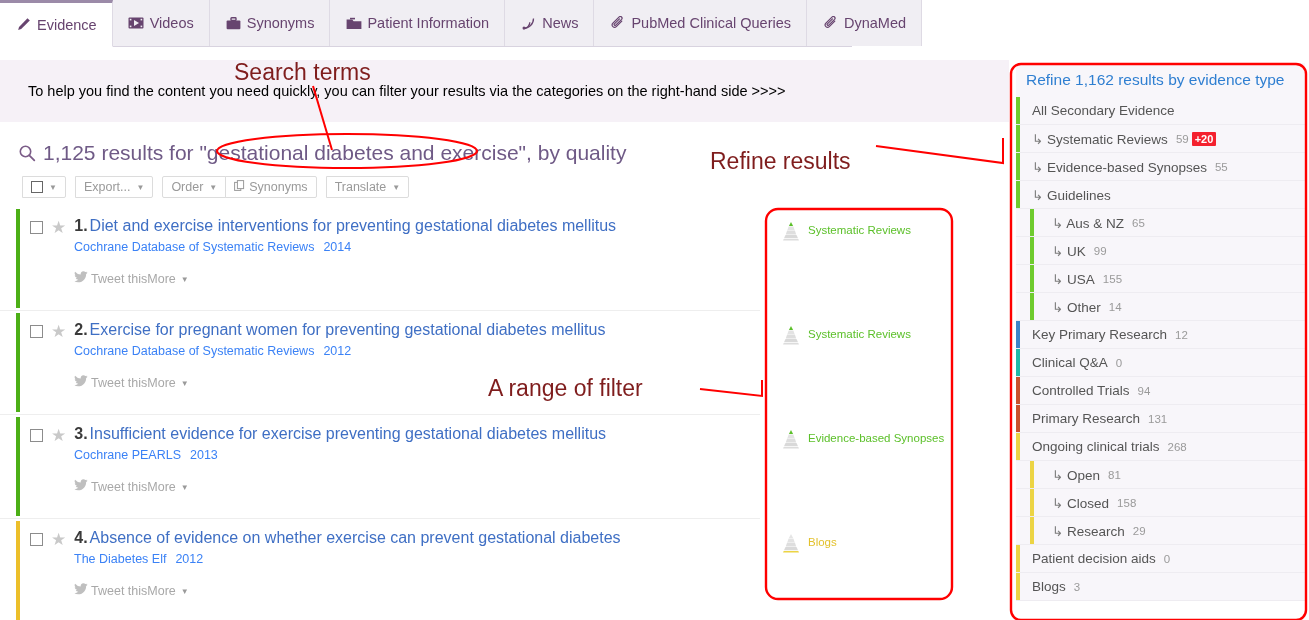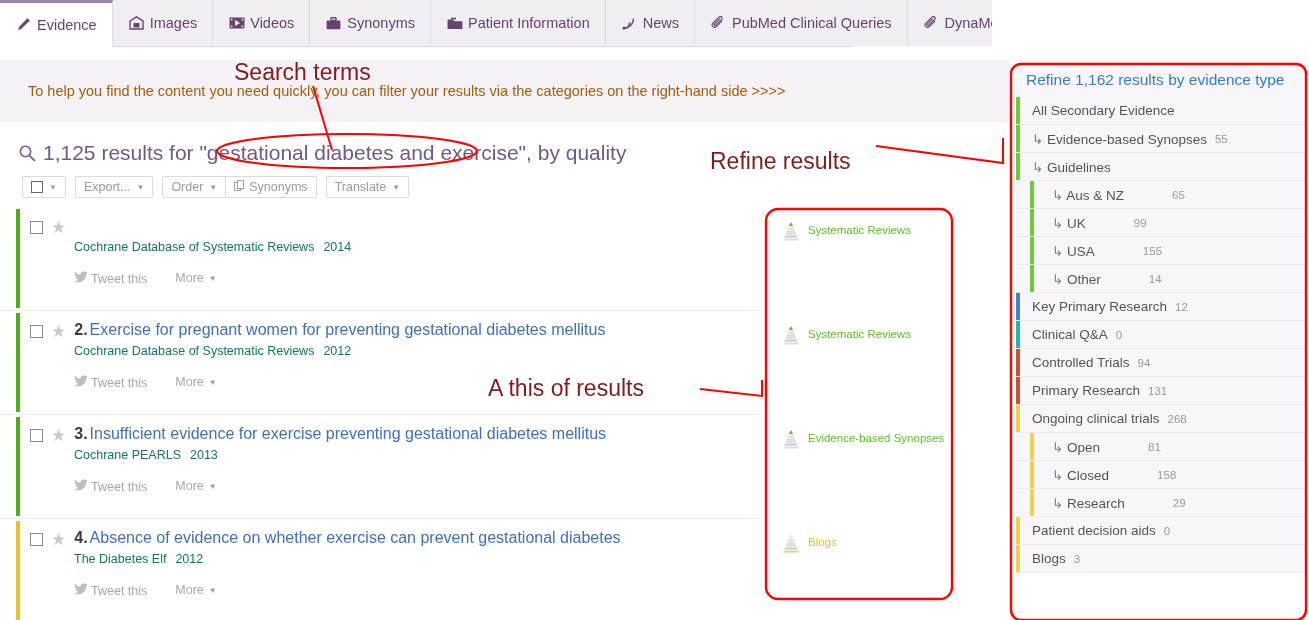--- a/index.html
+++ b/index.html
@@ -49,21 +49,21 @@
 
   
   .helpbanner {
     position: absolute; left: 0; top: 60px; width: 1009px; height: 62px;
     background: #f6f1f7;
     display: flex; align-items: center;
   }
   .helpbanner .htext {
     padding-left: 28px;
     font-size: 14.5px;
-    color: #a16207;
+    color: #000000;
   }
 
   
   .resultshdr {
     position: absolute; left: 0; top: 133px; width: 1009px; height: 40px;
     display: flex; align-items: center; padding-left: 18px;
   }
   .srch-ico { color: #7b5c88; margin-right: 7px; display:flex; }
   .resultshdr .rtext {
     font-size: 21px; color: #6f5a86; font-weight: 400;
@@ -106,26 +106,26 @@
   .rhead { display: flex; align-items: flex-start; gap: 8px; }
   .rcheck {
     width: 13px; height: 13px; border: 1.5px solid #8c8c8c; background: #fff;
     margin-top: 4px; flex: 0 0 13px; cursor: pointer;
   }
   .rstar { color: #c9c9c9; font-size: 17px; line-height: 1; margin-top: 2px; cursor: pointer; }
   .rnum { color: #3a3a3a; font-size: 16px; font-weight: 700; margin-right: 2px; }
   .rtitle { color: #3f6fc4; font-size: 16px; text-decoration: none; cursor: pointer; }
   .rmeta {
     margin-left: 44px; margin-top: 4px;
-    font-size: 12.5px; color: #0f766e;
+    font-size: 12.5px; color: #3b82f6;
   }
   .rmeta .ryear { margin-left: 9px; }
   .ractions {
     margin-left: 44px; margin-top: 17px;
-    display: flex; align-items: flex-start; gap: 28px;
+    display: flex; align-items: flex-end; 
     font-size: 12.5px; color: #a8a8a8;
   }
   .ractions .act { display: inline-flex; align-items: center; gap: 3px; cursor: pointer; }
 
   
   .pyrcol { position: absolute; left: 780px; top: 207px; width: 200px; }
   .pyrrow {
     height: 104px; display: flex; align-items: flex-start; gap: 6px;
     padding-top: 14px;
   }
@@ -145,21 +145,21 @@
   .frow {
     position: relative;
     display: flex; align-items: center;
     height: 28px;
     border-bottom: 1px solid #eeecf1;
     cursor: pointer;
   }
   .frow .fbar {
     position: absolute; left: 0px; top: 0px; bottom: 0px; width: 4px;
   }
-  .frow.indent { padding-left: 20px; gap: 40px; }
+  .frow.indent { padding-left: 20px; }
   .frow.indent .fbar { left: 14px; }
   .flabel { font-size: 13.5px; color: #555; padding-left: 16px; white-space: nowrap; }
   .frow.indent .flabel { padding-left: 16px; }
   .fcount {
     font-size: 11.5px; color: #9a9a9a; margin-left: 8px;
   }
   .fbadge {
     font-size: 11px; color: #ffffff; background: #f4212e;
     padding: 1px 3px; margin-left: 3px; font-weight: 700;
     border-radius: 1px;
@@ -180,29 +180,20 @@
 <div id="page">
 
   <div class="tabbar" id="tabbar">
       <div class="tab active">
         <span class="ticon">
           <svg width="15" height="15" viewBox="0 0 15 15">
             <path d="M11.5 1.2 L13.8 3.5 L5.2 12.1 L2.2 13 L3 10 Z" fill="#67446f"></path>
           </svg>
         </span>
         <span>Evidence</span>
-      </div>
-      <div class="tab">
-        <span class="ticon">
-          <svg width="15" height="14" viewBox="0 0 15 14">
-            <path d="M1 5 L7.5 0.8 L14 5 L14 13 L1 13 Z" fill="none" stroke="#67446f" stroke-width="1.4"></path>
-            <rect x="4.5" y="7" width="6" height="4.5" fill="#67446f"></rect>
-          </svg>
-        </span>
-        <span>Images</span>
       </div>
       <div class="tab">
         <span class="ticon">
           <svg width="16" height="12" viewBox="0 0 16 12">
             <rect x="0.5" y="0.5" width="15" height="11" rx="1" fill="#67446f"></rect>
             <polygon points="6,3 11,6 6,9" fill="#f0eef3"></polygon>
             <rect x="1.8" y="1.8" width="1.6" height="1.6" fill="#f0eef3"></rect>
             <rect x="1.8" y="8.6" width="1.6" height="1.6" fill="#f0eef3"></rect>
             <rect x="12.6" y="1.8" width="1.6" height="1.6" fill="#f0eef3"></rect>
             <rect x="12.6" y="8.6" width="1.6" height="1.6" fill="#f0eef3"></rect>
@@ -306,20 +297,21 @@
       </div>
     </div>
   </div>
 
   <div class="results" id="results-list">
       <div class="result">
         <div class="bar"></div>
         <div class="rhead">
           <div class="rcheck"></div>
           <div class="rstar">★</div>
+          <div><span class="rnum">1.</span><span class="rtitle">Diet and exercise interventions for preventing gestational diabetes mellitus</span></div>
         </div>
         <div class="rmeta"><span>Cochrane Database of Systematic Reviews</span><span class="ryear">2014</span></div>
         <div class="ractions">
           <span class="act">
             <span><svg width="14" height="12" viewBox="0 0 14 12">
                 <path d="M13.6 1.5 a5.5 5.5 0 0 1 -1.6 0.45 a2.8 2.8 0 0 0 1.22 -1.55 a5.5 5.5 0 0 1 -1.76 0.68 a2.76 2.76 0 0 0 -4.7 2.52 A7.85 7.85 0 0 1 1.1 0.7 a2.76 2.76 0 0 0 0.85 3.69 a2.73 2.73 0 0 1 -1.25 -0.35 v0.03 a2.76 2.76 0 0 0 2.21 2.71 a2.77 2.77 0 0 1 -1.25 0.05 a2.77 2.77 0 0 0 2.58 1.92 A5.55 5.55 0 0 1 0 10.1 a7.82 7.82 0 0 0 4.24 1.24 c5.09 0 7.87 -4.21 7.87 -7.87 v -0.36 A5.6 5.6 0 0 0 13.6 1.5 z" fill="#bfbfbf"></path>
               </svg></span>
             <span>Tweet this</span>
           </span>
           <span class="act">
@@ -438,20 +430,26 @@
 
   <div class="refine">
     <div class="refine-title">Refine 1,162 results by evidence type</div>
     <div id="refine-list">
         <div class="frow">
           <span class="fbar" style="background:#6fcb2e"></span>
           <span class="flabel"><span>All Secondary Evidence</span></span>
         </div>
         <div class="frow">
           <span class="fbar" style="background:#6fcb2e"></span>
+          <span class="flabel"><span class="arrowg">↳</span> <span>Systematic Reviews</span></span>
+          <span class="fcount">59</span>
+          <span class="fbadge">+20</span>
+        </div>
+        <div class="frow">
+          <span class="fbar" style="background:#6fcb2e"></span>
           <span class="flabel"><span class="arrowg">↳</span> <span>Evidence-based Synopses</span></span>
           <span class="fcount">55</span>
         </div>
         <div class="frow">
           <span class="fbar" style="background:#6fcb2e"></span>
           <span class="flabel"><span class="arrowg">↳</span> <span>Guidelines</span></span>
         </div>
         <div class="frow indent">
           <span class="fbar" style="background:#6fcb2e"></span>
           <span class="flabel"><span class="arrowg">↳</span> <span>Aus &amp; NZ</span></span>
@@ -534,15 +532,15 @@
 
     <rect x="1011" y="64" width="295" height="556" rx="10" ry="10" fill="none" stroke="#ff0000" stroke-width="2.4"></rect>
 
     <polyline points="700,389 762,396 762,380" fill="none" stroke="#ff0000" stroke-width="2"></polyline>
 
     <rect x="766" y="209" width="186" height="390" rx="12" ry="12" fill="none" stroke="#ff0000" stroke-width="2.4"></rect>
   </svg>
 
   <div class="anno" style="left:234px; top:59px; font-size:23px;">Search terms</div>
   <div class="anno" style="left:710px; top:148px; font-size:23px;">Refine results</div>
-  <div class="anno" style="left:488px; top:375px; font-size:23px;">A this of results</div>
+  <div class="anno" style="left:488px; top:375px; font-size:23px;">A range of filter</div>
 
 </div>
 
 </body></html>

